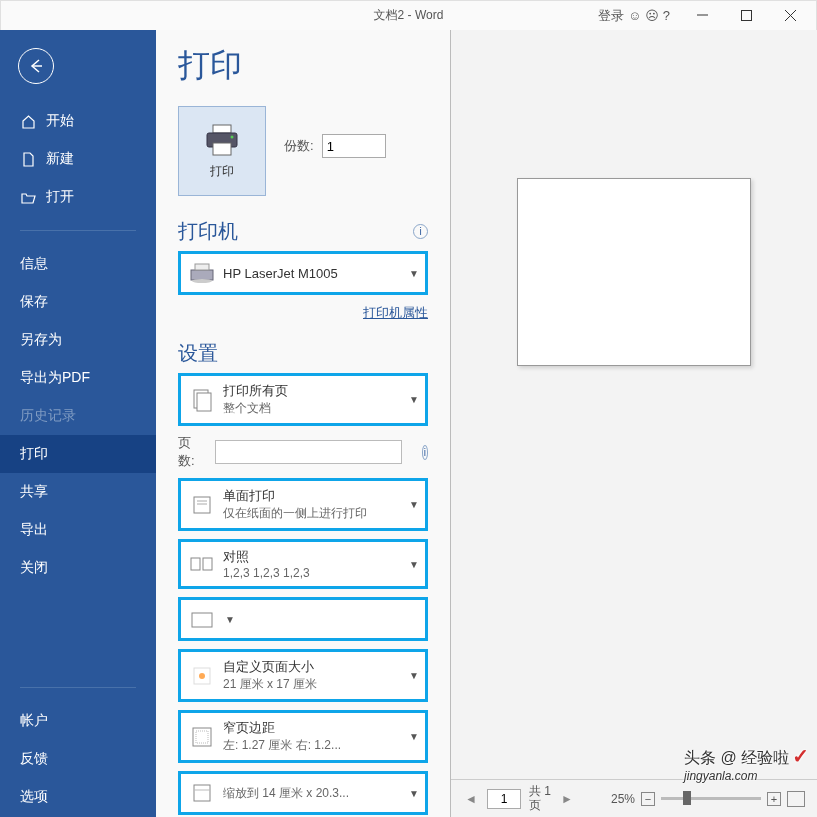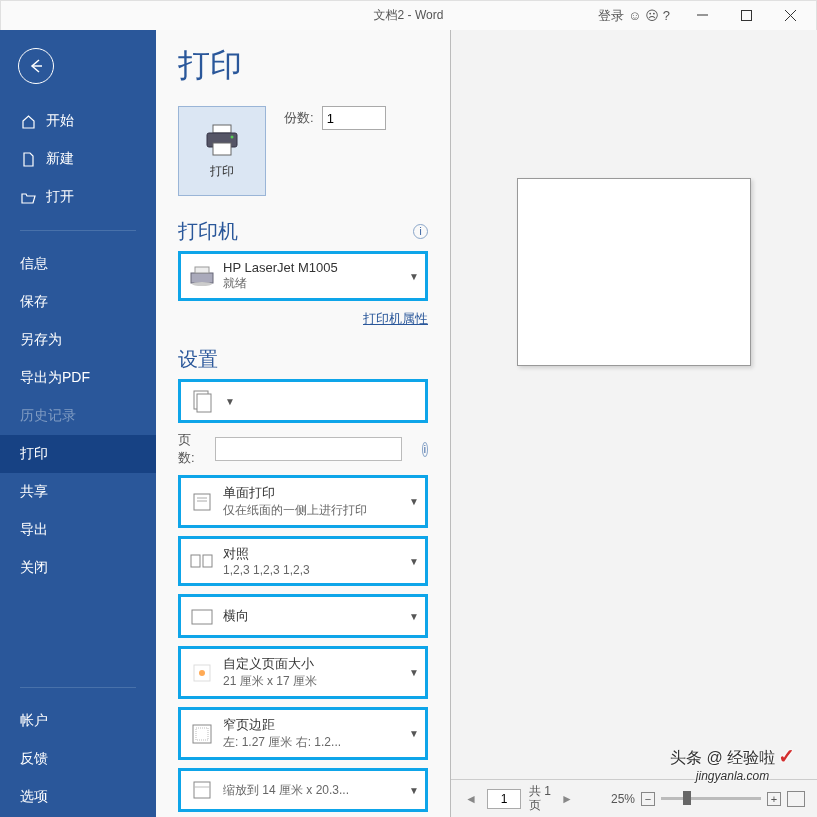--- a/index.html
+++ b/index.html
@@ -21,21 +21,21 @@
     .nav-item.disabled { color: #7f9bc2; }
     .nav-divider { border-top: 1px solid #4871aa; margin: 14px 20px; }
     .nav-icon { width: 16px; height: 16px; display: inline-flex; align-items: center; justify-content: center; }
     
     .content { flex: 0 0 295px; background: #f9f9f9; padding: 14px 22px 10px 22px; overflow-y: auto; border-right: 1px solid #bbb; }
     .page-title { font-size: 32px; color: #2a579a; font-weight: 300; margin-bottom: 18px; }
     
     .print-row { display: flex; align-items: flex-start; gap: 18px; margin-bottom: 22px; }
     .print-btn { width: 88px; height: 90px; background: #dbe6f3; border: 1px solid #9ab5d7; display: flex; flex-direction: column; align-items: center; justify-content: center; gap: 6px; cursor: pointer; }
     .print-btn-label { font-size: 12px; color: #333; }
-    .copies-row { display: flex; align-items: center; gap: 8px; }
+    .copies-row { display: flex; align-items: center; gap: 8px; margin-top: 28px; }
     .copies-label { font-size: 13px; color: #555; }
     .copies-input { width: 64px; height: 24px; border: 1px solid #aaa; padding: 0 4px; font-size: 13px; background: #fff; }
     
     .section-header { display: flex; justify-content: space-between; align-items: center; margin-bottom: 6px; }
     .section-title { font-size: 20px; color: #2a579a; font-weight: 400; }
     .info-icon { width: 15px; height: 15px; border: 1px solid #8aa6c9; border-radius: 50%; color: #2a579a; font-size: 10px; display: flex; align-items: center; justify-content: center; cursor: pointer; }
     
     .dropdown { border: 3px solid #0ea5e9; background: #fff; display: flex; align-items: center; padding: 6px 4px 6px 8px; margin-bottom: 8px; cursor: pointer; }
     .dd-icon { width: 26px; height: 26px; margin-right: 8px; display: flex; align-items: center; justify-content: center; flex-shrink: 0; }
     .dd-text { flex: 1; min-width: 0; }
@@ -57,21 +57,21 @@
     .preview-footer { height: 38px; border-top: 1px solid #ccc; display: flex; align-items: center; padding: 0 12px; gap: 8px; font-size: 12px; color: #555; }
     .page-nav-btn { width: 16px; height: 20px; cursor: pointer; color: #888; display:flex; align-items:center; justify-content:center; }
     .page-num-input { width: 34px; height: 20px; border: 1px solid #aaa; text-align: center; font-size: 12px; }
     .page-total { line-height: 1.1; }
     .zoom-area { margin-left: auto; display: flex; align-items: center; gap: 6px; }
     .slider { width: 100px; height: 3px; background: #bbb; position: relative; }
     .slider-thumb { position: absolute; width: 8px; height: 14px; background: #666; top: -6px; left: 22px; }
     .zoom-btn { border: 1px solid #888; width: 14px; height: 14px; font-size: 11px; display:flex; align-items:center; justify-content:center; cursor:pointer; }
     .fit-btn { width: 18px; height: 16px; border: 1px solid #888; cursor:pointer; }
     
-    .watermark { position: absolute; right: 22px; bottom: 34px; text-align: center; pointer-events: none; }
+    .watermark { position: absolute; right: 8px; bottom: 34px; text-align: left; pointer-events: none; }
     .wm-line1 { font-size: 16px; color: #333; text-shadow: 0 0 3px #fff, 0 0 3px #fff; }
     .wm-check { color: #d32f2f; font-weight: bold; font-size: 20px; margin-left: 3px; }
     .wm-line2 { font-size: 12px; color: #333; font-style: italic; text-shadow: 0 0 3px #fff, 0 0 3px #fff; }
   </style>
 </head>
 <body>
 
 <div class="titlebar">
   <span class="title-text">文档2 - Word</span>
   <div class="title-right">
@@ -198,37 +198,40 @@
     <div class="dropdown">
       <span class="dd-icon">
         <svg width="26" height="22">
             <rect x="2" y="8" width="22" height="10" fill="#aab" stroke="#667"></rect>
             <rect x="6" y="2" width="14" height="6" fill="#eee" stroke="#999"></rect>
             <ellipse cx="13" cy="19" rx="10" ry="2" fill="#ccc"></ellipse>
           </svg>
       </span>
       <div class="dd-text">
         <div class="dd-title">HP LaserJet M1005</div>
-        <div class="dd-sub">就绪</div>
       </div>
       <span class="dd-arrow">▼</span>
     </div>
     <div class="link-row"><span class="link">打印机属性</span></div>
 
     <div class="section-header">
       <span class="section-title">设置</span>
     </div>
 
     <div class="dropdown">
       <span class="dd-icon">
           <svg width="22" height="24">
             <rect x="3" y="2" width="14" height="18" fill="#fff" stroke="#888"></rect>
             <rect x="6" y="5" width="14" height="18" fill="#fff" stroke="#888"></rect>
           </svg>
         </span>
+      <div class="dd-text">
+          <div class="dd-title">打印所有页</div>
+          <div class="dd-sub">整个文档</div>
+        </div>
       <span class="dd-arrow">▼</span>
     </div>
 
     <div class="pages-row">
       <span class="pages-label">页数:</span>
       <input class="pages-input" style="">
       <span class="info-icon">i</span>
     </div>
 
     <div class="dropdown">
@@ -259,23 +262,20 @@
         </div>
       <span class="dd-arrow">▼</span>
     </div>
 
     <div class="dropdown">
       <span class="dd-icon">
           <svg width="24" height="20">
             <rect x="2" y="4" width="20" height="14" fill="#fff" stroke="#888"></rect>
           </svg>
         </span>
-      <div class="dd-text">
-          <div class="dd-title">横向</div>
-        </div>
       <span class="dd-arrow">▼</span>
     </div>
 
     <div class="dropdown">
       <span class="dd-icon">
           <svg width="22" height="22">
             <rect x="3" y="3" width="16" height="16" fill="#fff" stroke="#ddd"></rect>
             <circle cx="11" cy="11" r="3" fill="#fa5"></circle>
           </svg>
         </span>

